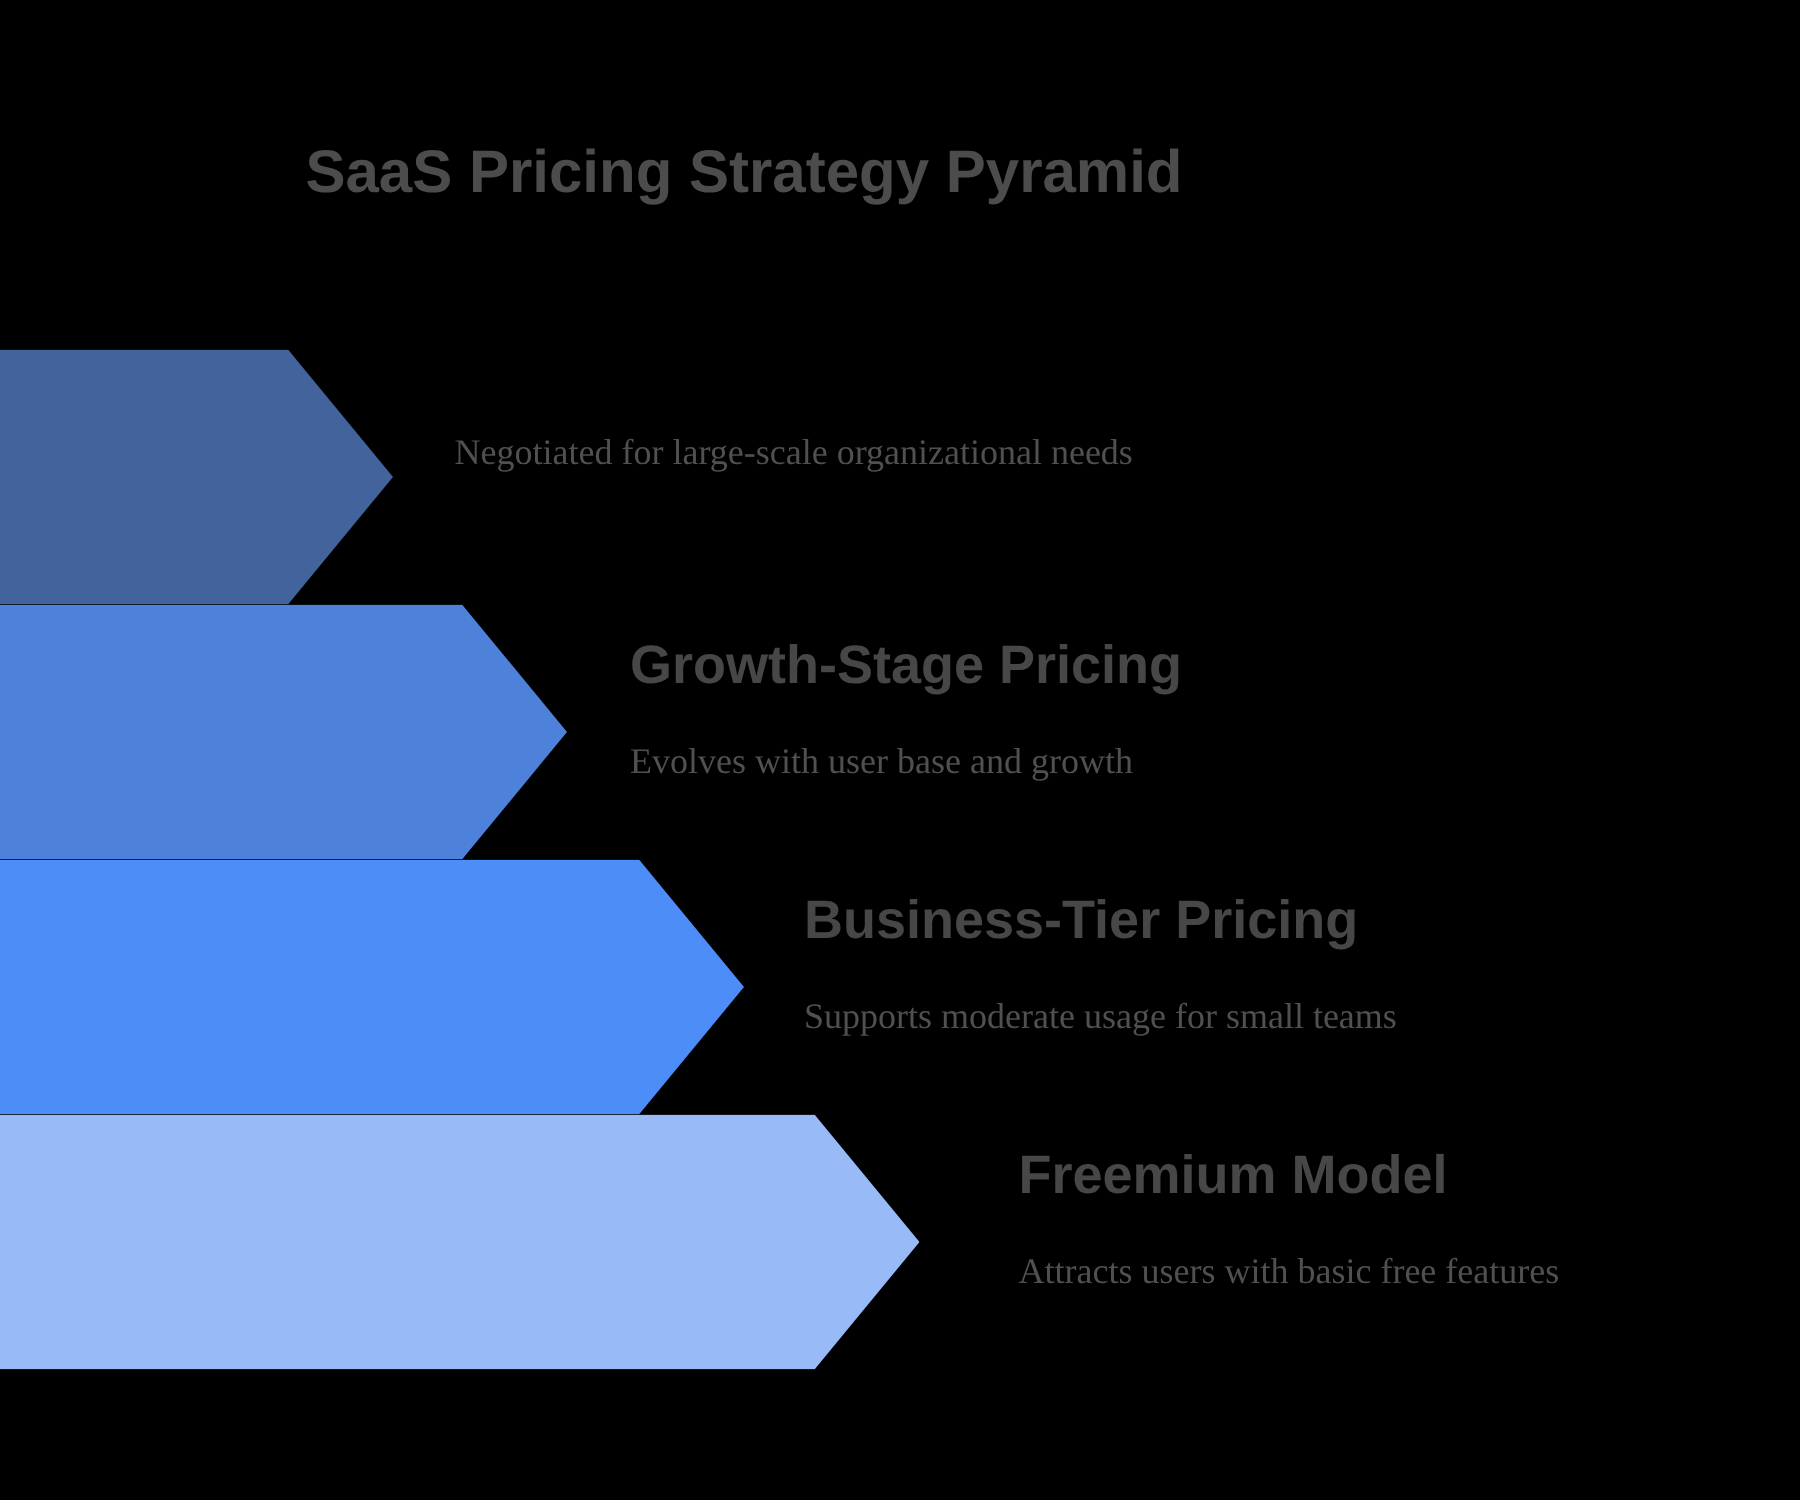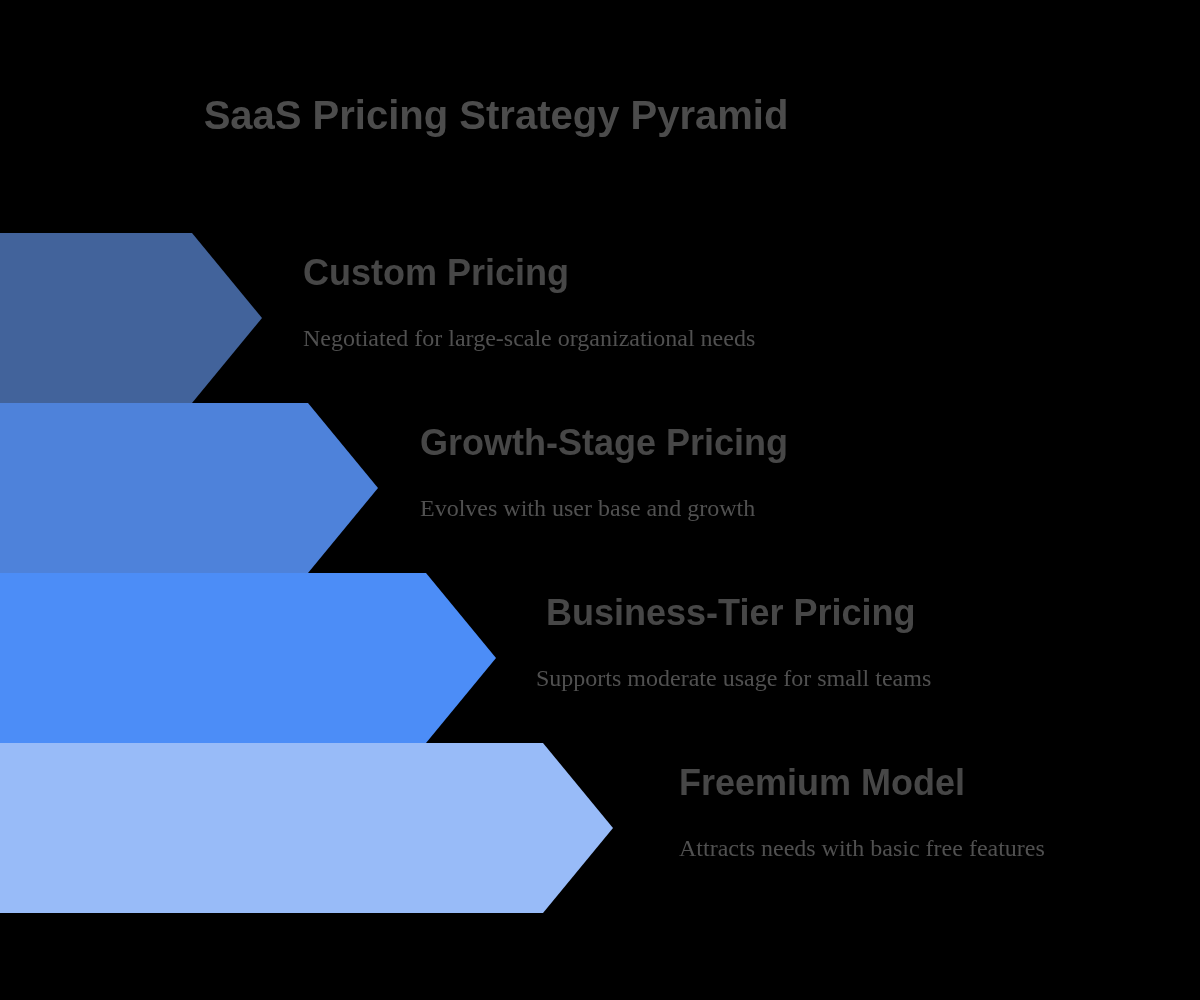--- a/index.html
+++ b/index.html
@@ -66,42 +66,41 @@
 </head>
 <body style="background: rgb(0, 0, 0);">
 
 <div class="canvas">
 
   <div class="main-title" style="color: rgb(76, 76, 76);">SaaS Pricing Strategy Pyramid</div>
 
   <div class="tier tier0">
     <div class="arrow" style="background: rgb(66, 99, 155);"></div>
     <div class="labels">
-      <div class="tier-title" style="color: rgb(71, 71, 71);">Custom Pricing</div>
       <div class="tier-desc" style="color: rgb(80, 80, 80);">Negotiated for large-scale organizational needs</div>
     </div>
   </div>
 
   <div class="tier tier1">
     <div class="arrow" style="background: rgb(78, 130, 218);"></div>
     <div class="labels">
       <div class="tier-title" style="color: rgb(71, 71, 71);">Growth-Stage Pricing</div>
       <div class="tier-desc" style="color: rgb(80, 80, 80);">Evolves with user base and growth</div>
     </div>
   </div>
 
   <div class="tier tier2">
     <div class="arrow" style="background: rgb(76, 141, 247);"></div>
     <div class="labels">
-      <div class="tier-title" style="color: rgb(71, 71, 71); margin-left: 10px;">Business-Tier Pricing</div>
+      <div class="tier-title" style="color: rgb(71, 71, 71);">Business-Tier Pricing</div>
       <div class="tier-desc" style="color: rgb(80, 80, 80);">Supports moderate usage for small teams</div>
     </div>
   </div>
 
   <div class="tier tier3">
     <div class="arrow" style="background: rgb(152, 187, 248);"></div>
     <div class="labels">
       <div class="tier-title" style="color: rgb(71, 71, 71);">Freemium Model</div>
-      <div class="tier-desc" style="color: rgb(80, 80, 80);">Attracts needs with basic free features</div>
+      <div class="tier-desc" style="color: rgb(80, 80, 80);">Attracts users with basic free features</div>
     </div>
   </div>
 
 </div>
 
 </body></html>

